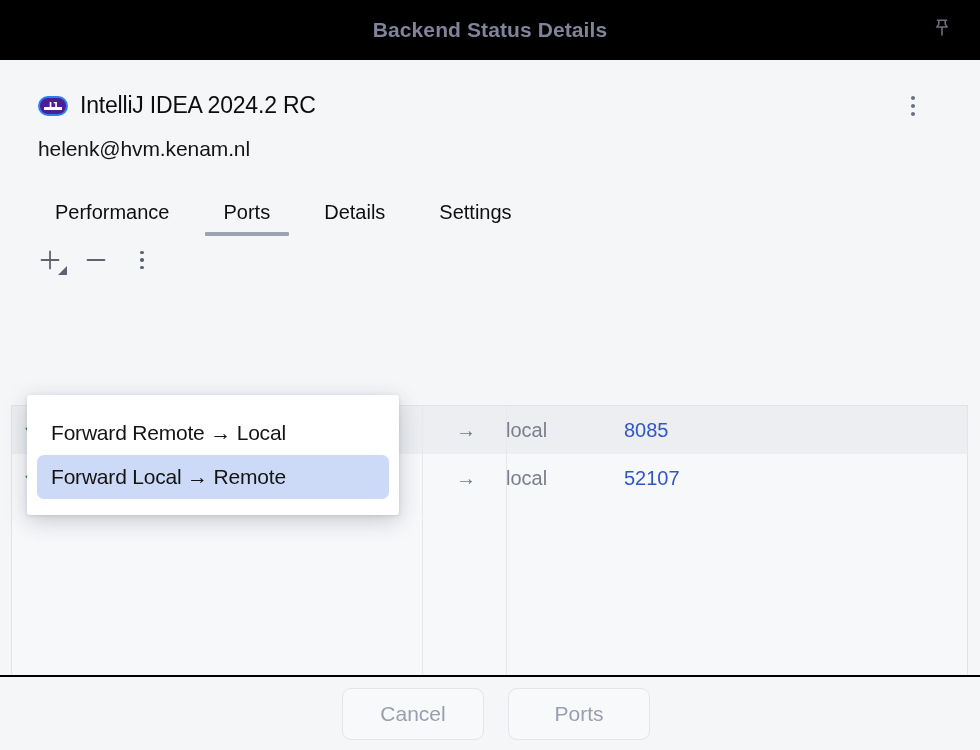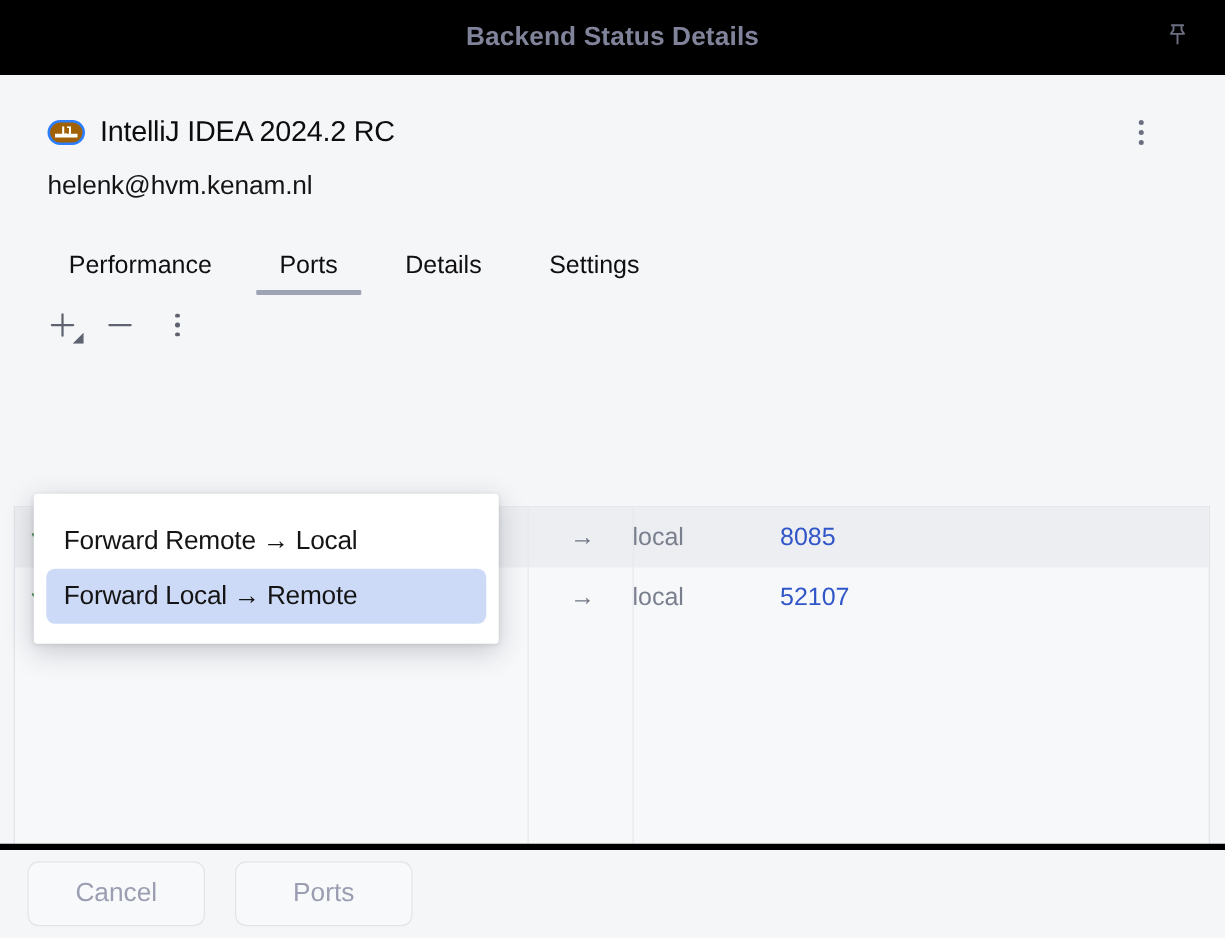--- a/index.html
+++ b/index.html
@@ -54,21 +54,21 @@
   .app-row {
     display: flex;
     align-items: center;
     padding: 32px 0 0 38px;
     position: relative;
   }
   .app-logo {
     width: 30px;
     height: 20px;
     box-sizing: border-box;
-    background: #a16207;
+    background: #4c1d95;
     border: 2.5px solid #2b7fff;
     border-radius: 14px;
     position: relative;
     flex: 0 0 auto;
     margin-right: 12px;
   }
   .app-logo .ij-letters {
     position: absolute;
     left: 0; right: 0;
     top: 2px;
@@ -274,26 +274,27 @@
   .popup-item.highlighted { background: #ccd9f7; }
 
   
   .footer {
     position: absolute;
     left: 0;
     right: 0;
     bottom: 0;
     height: 75px;
     background: #f5f6f8;
-    border-top: 5px solid #000000;
-    display: flex;
-    align-items: center;
-    padding-left: 22px;
+    border-top: 2px solid #000000;
+    display: flex;
+    align-items: center;
+    padding-left: 12px;
     gap: 24px;
     box-sizing: border-box;
+    justify-content: center;
   }
   .footer-btn {
     min-width: 142px;
     height: 52px;
     border-radius: 9px;
     border: 1px solid #e3e5ea;
     background: #f8f9fb;
     display: flex;
     align-items: center;
     justify-content: center;

